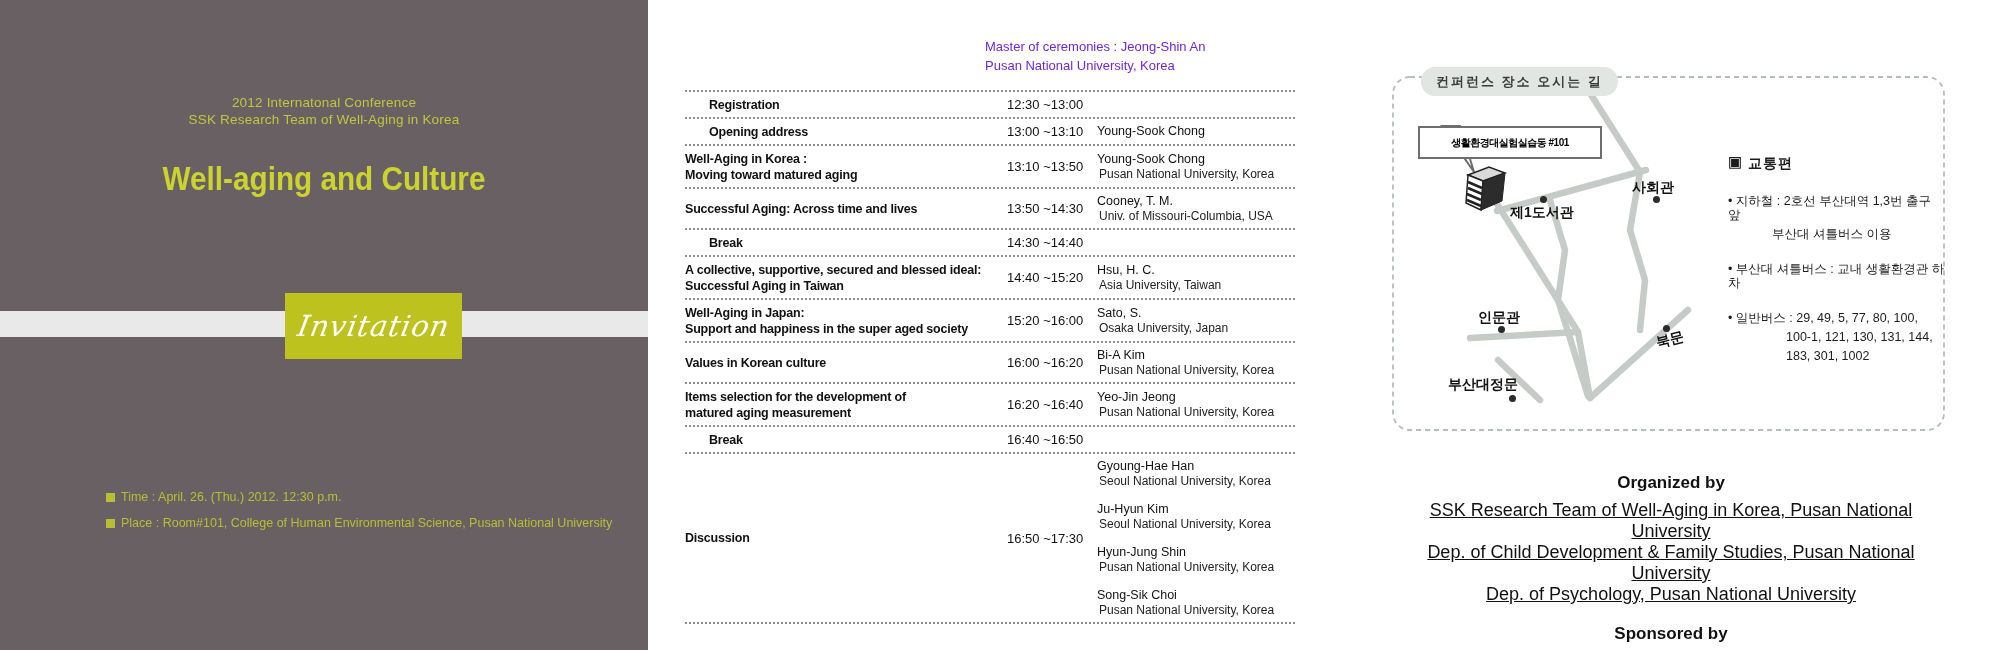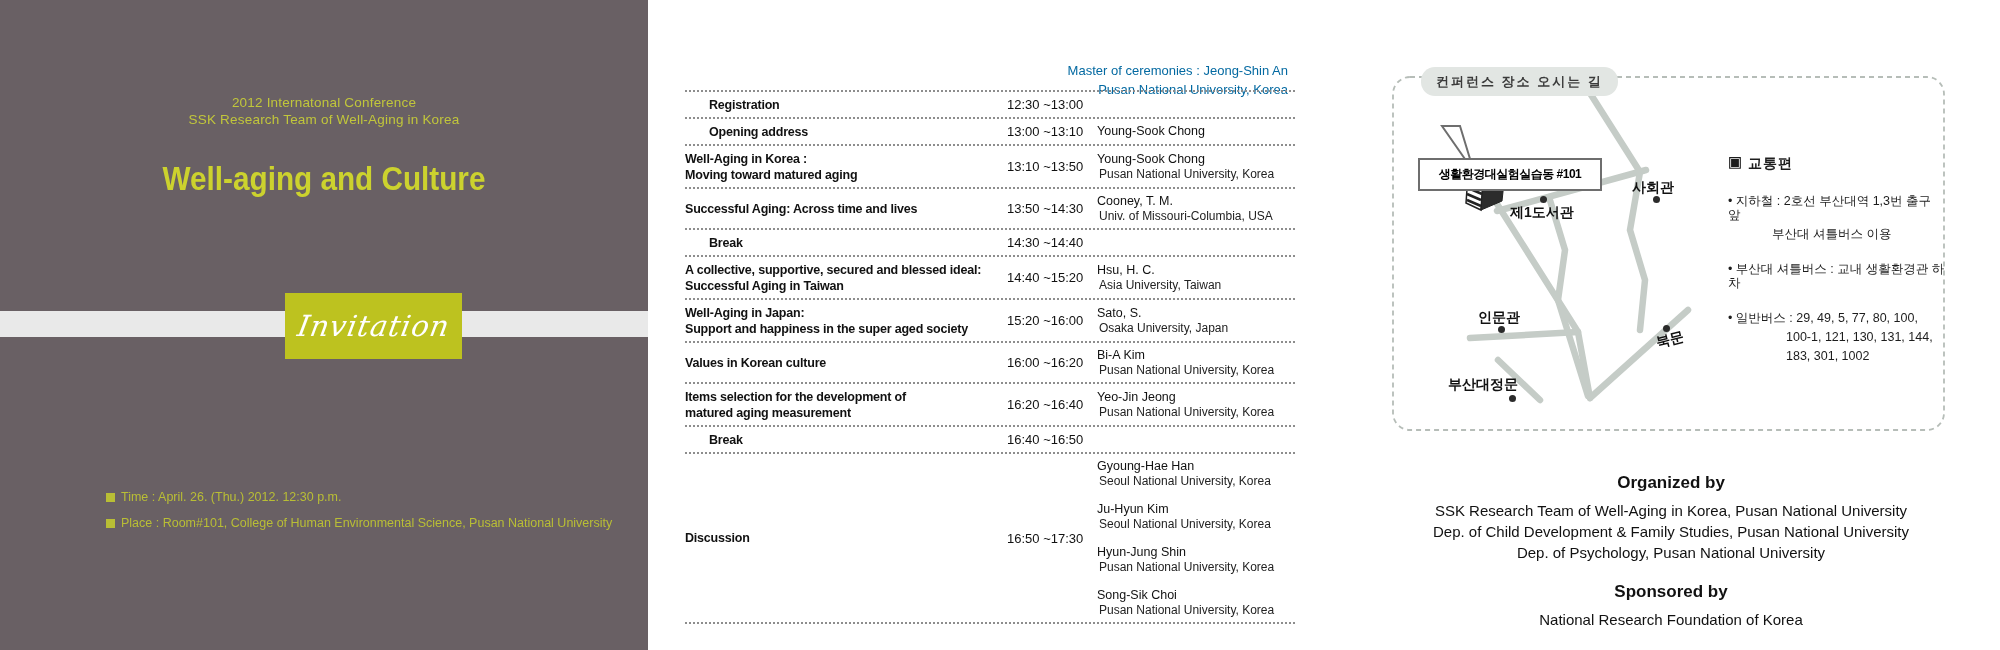--- a/index.html
+++ b/index.html
@@ -15,52 +15,52 @@
   .main-title{position:absolute;left:0;top:160px;width:648px;text-align:center;
     color:#ccd22e;font-size:33px;font-weight:bold;transform:scaleX(.9);transform-origin:center;}
   .inv-box{position:absolute;left:285px;top:293px;width:177px;height:66px;background:#bdc21f;
     display:flex;align-items:center;justify-content:center;}
   .inv-text{color:#ffffff;font-family:"DejaVu Serif", serif;font-style:italic;
     font-size:29px;transform:skewX(-10deg);letter-spacing:1px;}
   .details{position:absolute;left:78px;top:490px;color:#b9be35;font-size:12.5px;}
   .detail-line{margin-bottom:12px;display:flex;align-items:center;padding-left:28px;}
   .sq{display:inline-block;width:9px;height:9px;background:#b9be35;margin-right:6px;flex:0 0 auto;}
   
-  .mc{position:absolute;left:985px;top:37px;width:303px;text-align:right;
-    font-size:13px;line-height:19px;color:#0369a1;margin-top:24px;}
+  .mc{position:absolute;left:985px;top:37px;width:303px;
+    font-size:13px;line-height:19px;color:#6d28d9;}
   .program{position:absolute;left:685px;top:90px;width:610px;border-top:2px dotted #8d8d8d;}
   .prow{display:flex;align-items:center;border-bottom:2px dotted #8d8d8d;padding:4.5px 0;}
   .c-title{width:322px;flex:0 0 322px;font-weight:bold;font-size:12.5px;letter-spacing:-.2px;
     line-height:16px;color:#111;}
   .c-title.indent{padding-left:24px;flex-basis:298px;width:298px;}
   .c-time{width:90px;flex:0 0 90px;font-size:13px;color:#111;white-space:nowrap;}
   .c-speaker{flex:1;}
   .sp-name{font-weight:normal;font-size:12.5px;line-height:15px;color:#111;}
   .sp-aff{font-size:12px;line-height:15px;color:#222;padding-left:2px;}
   .sp + .sp{margin-top:13px;}
   
   .map-wrap{position:absolute;left:1390px;top:60px;width:557px;height:375px;}
   .map-svg{position:absolute;left:0;top:0;}
   .badge{position:absolute;left:1421px;top:67px;height:29px;background:#e2e6e3;border-radius:14px;
     padding:0 15px;display:flex;align-items:center;font-size:13px;font-weight:bold;
     color:#3a3a3a;letter-spacing:2px;}
   .venue-box{position:absolute;left:1418px;top:126px;width:180px;height:29px;background:#fff;
     border:2px solid #6e6e6e;display:flex;align-items:center;justify-content:center;
-    font-weight:bold;font-size:12px;color:#000;letter-spacing:-.5px;margin-top:32px;}
+    font-weight:bold;font-size:10px;color:#000;letter-spacing:-.5px;}
   .map-place-label{position:absolute;font-size:14px;font-weight:600;color:#111;white-space:nowrap;}
   .map-dot{position:absolute;width:7px;height:7px;border-radius:50%;background:#2b2b2b;}
   .transport{position:absolute;left:1728px;top:156px;width:218px;font-size:12.5px;
     color:#1d1d1d;line-height:14px;}
   .tr-head{font-weight:bold;font-size:14px;margin-bottom:24px;letter-spacing:1px;}
   .tr-group{margin-bottom:21px;}
   .tr-line{margin-bottom:5px;}
   
   .footer{position:absolute;left:1420px;top:473px;width:502px;text-align:center;color:#111;}
   .f-head{font-weight:bold;font-size:17px;margin-bottom:7px;}
-  .f-line{font-size:15px;line-height:21px;}
+  .f-line{font-size:18px;line-height:21px;text-decoration:underline;}
   .f-gap{height:19px;}
 </style>
 </head>
 <body>
 
 <div class="left-panel">
   <div class="conf-lines">
     <div>2012 Internatonal Conference</div>
     <div>SSK Research Team of Well-Aging in Korea</div>
   </div>

